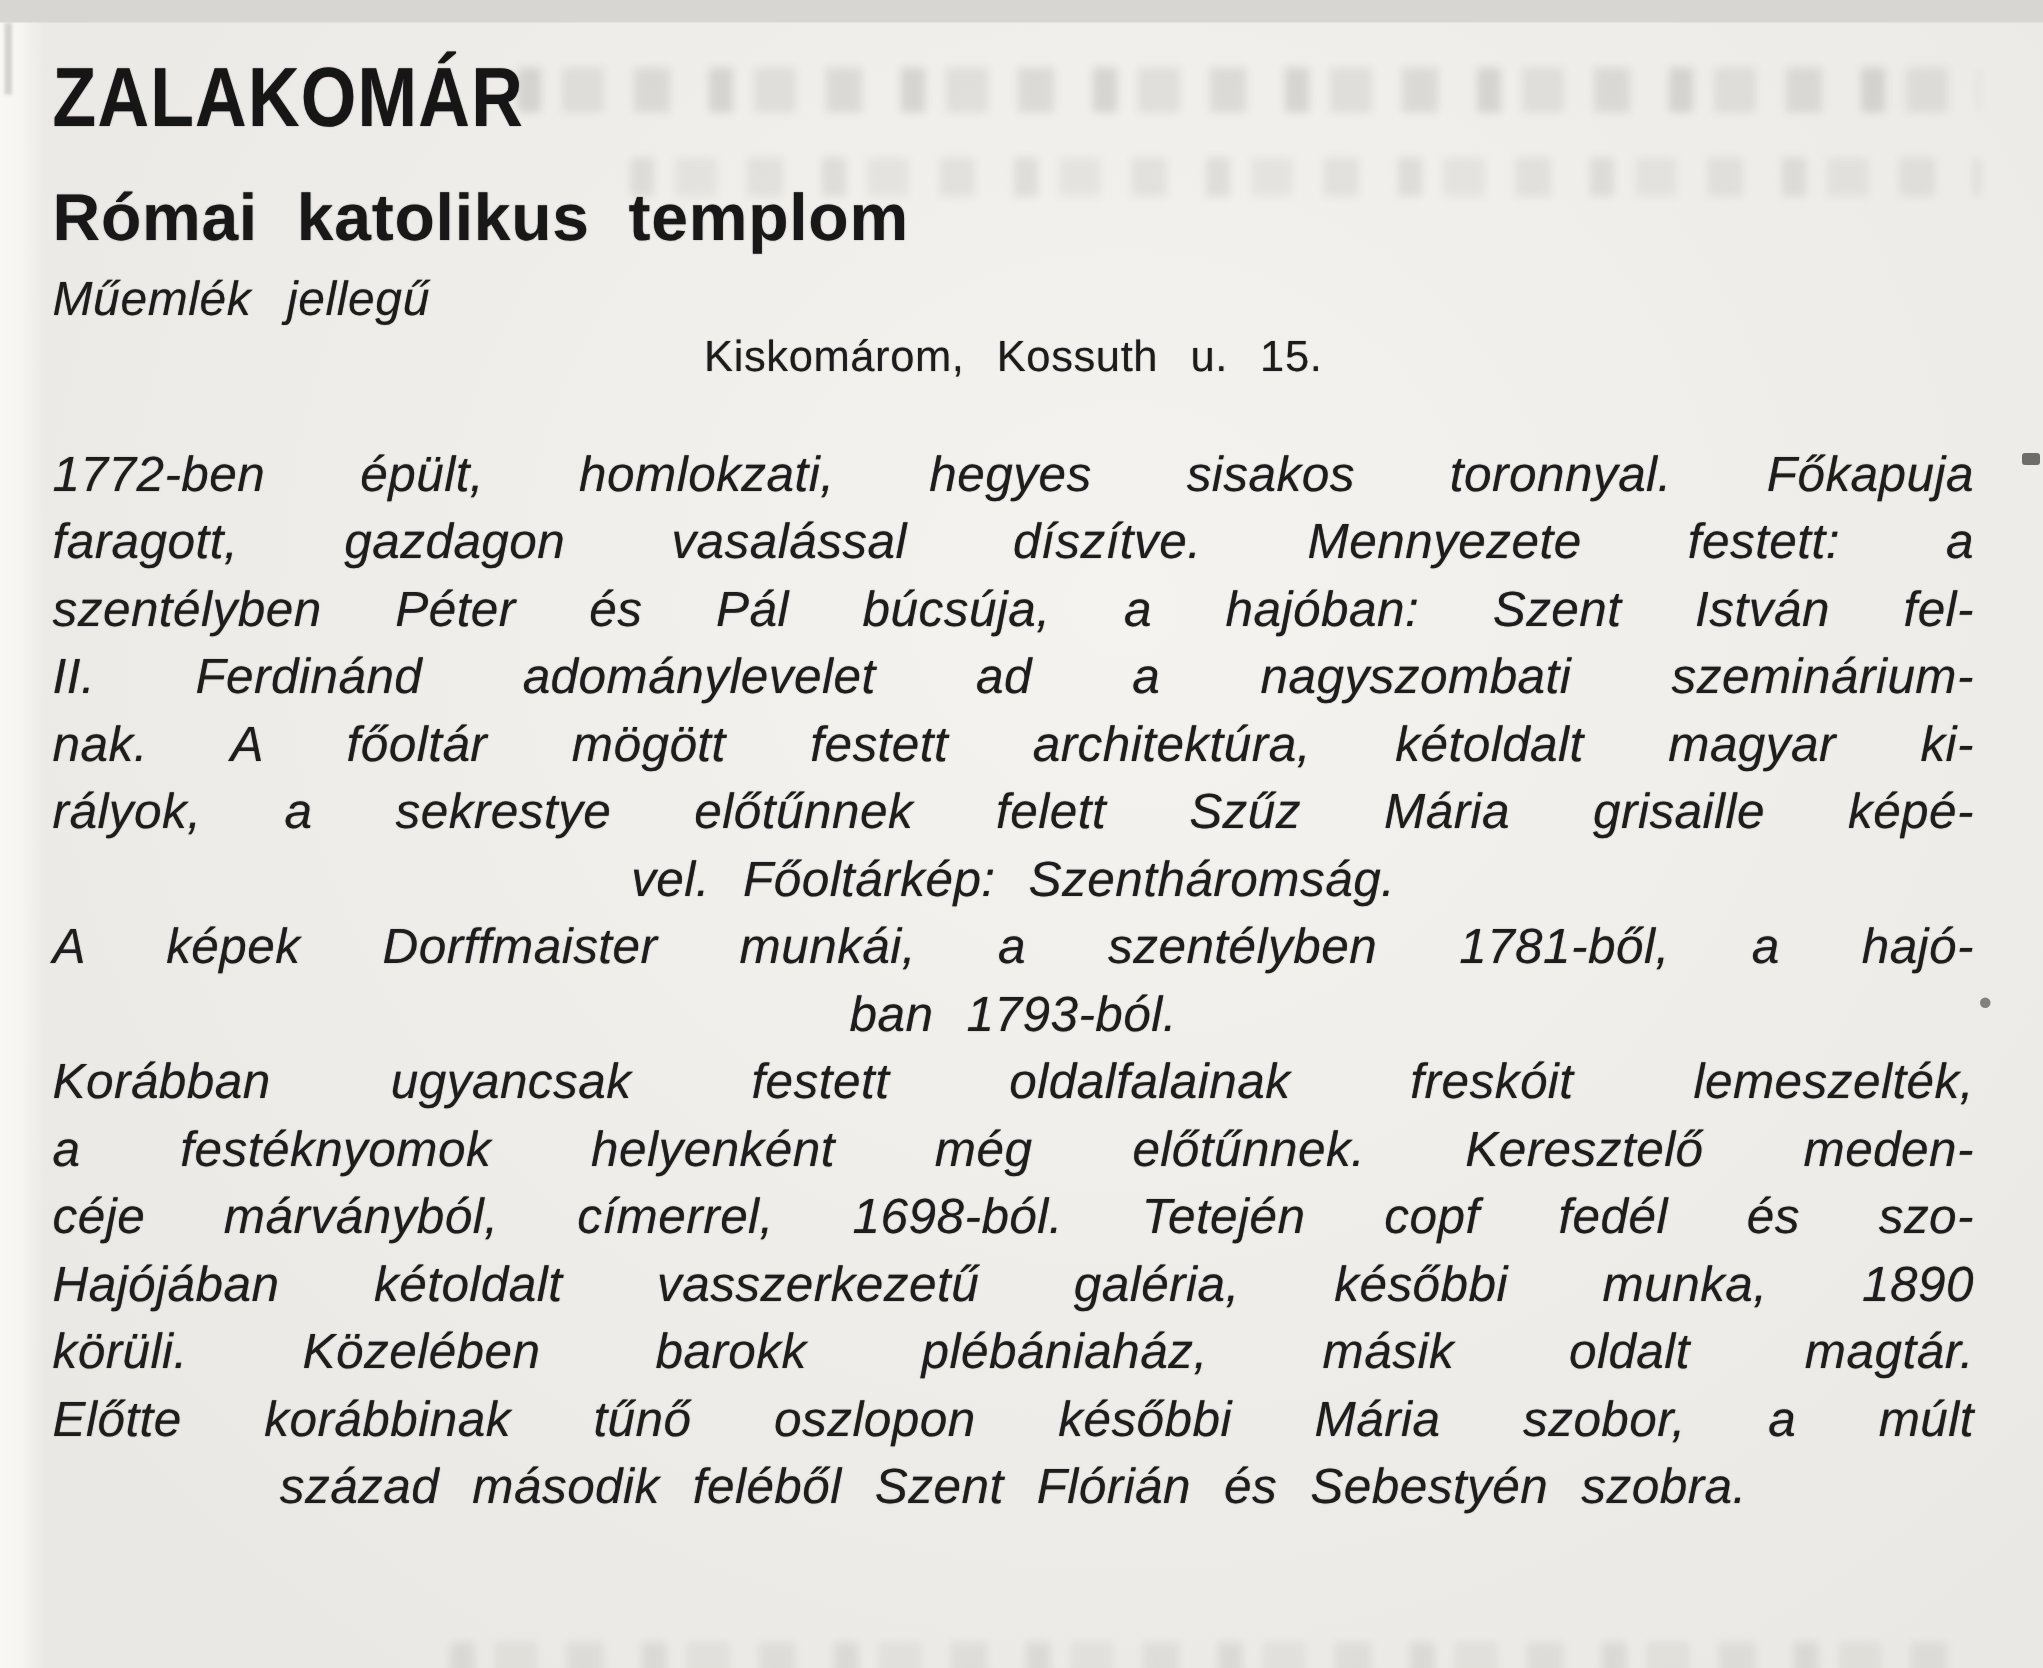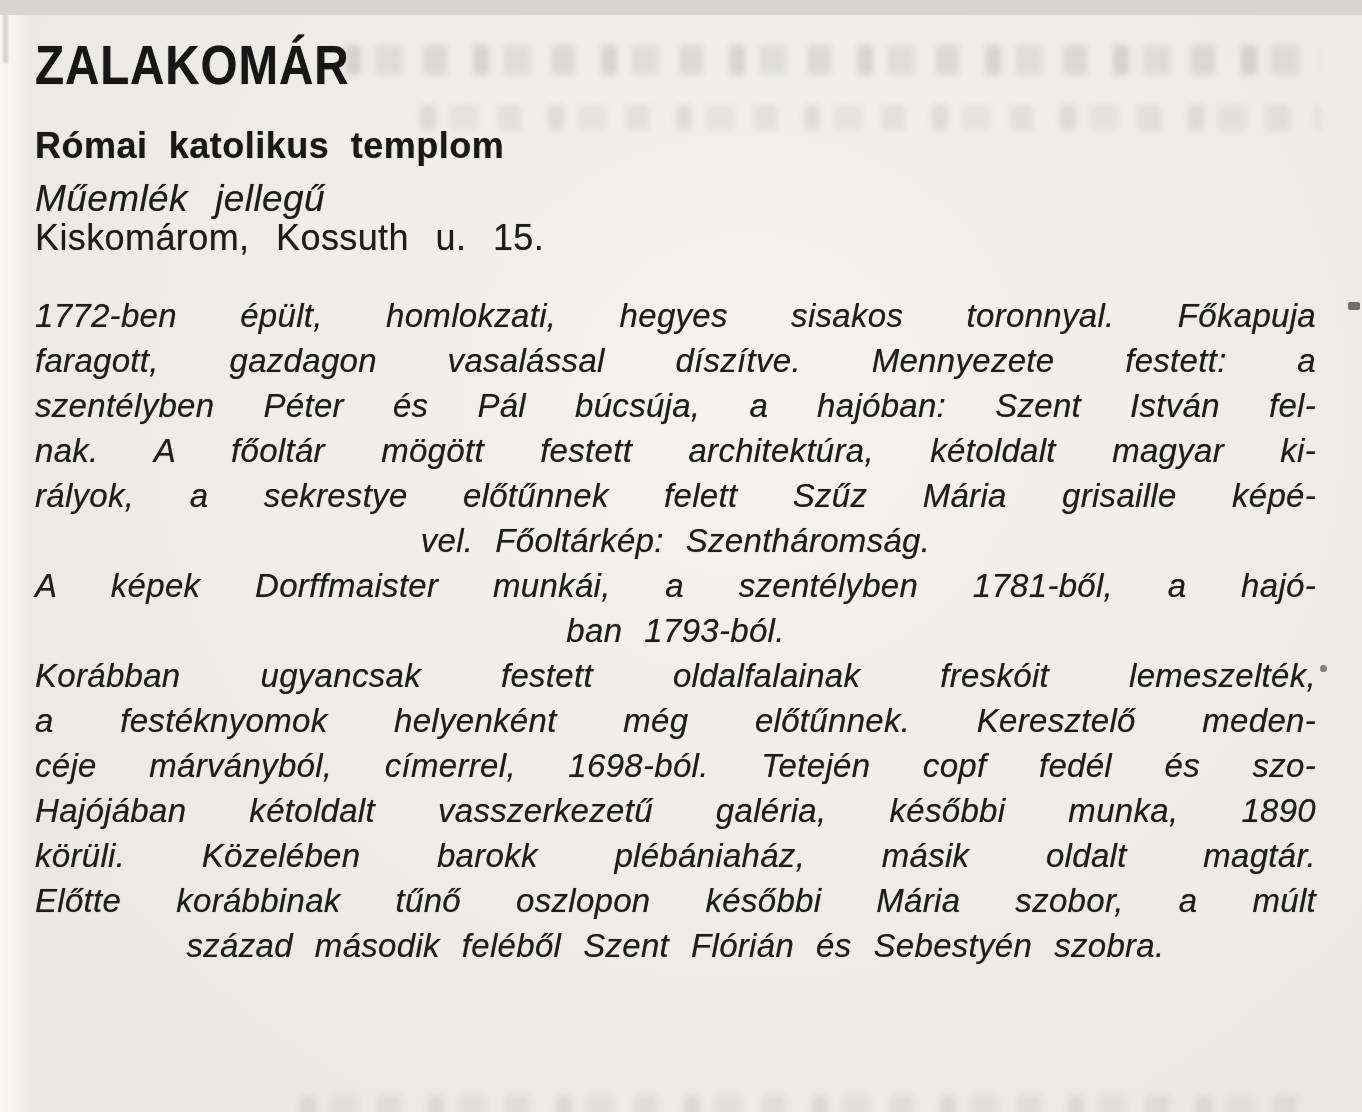--- a/index.html
+++ b/index.html
@@ -49,46 +49,47 @@
     letter-spacing: 1px;
     transform: scaleX(0.85);
     transform-origin: left center;
     color: #161616;
     text-shadow: 0 0 1px rgba(20,20,20,0.55);
     white-space: nowrap;
   }
   .subtitle {
     margin: 0;
     margin-top: 32px;
-    font-size: 36px;
+    font-size: 44px;
     line-height: 42px;
     font-weight: 700;
     letter-spacing: .5px;
     word-spacing: .30em;
     color: #181818;
     text-shadow: 0 0 1px rgba(20,20,20,0.5);
   }
   .designation {
     margin: 0;
     margin-top: 14px;
-    font-size: 37px;
+    font-size: 32px;
     line-height: 36px;
     font-style: italic;
     letter-spacing: .4px;
     word-spacing: .45em;
     text-shadow: 0 0 .8px rgba(25,25,25,0.55);
   }
   .address {
     margin: 0;
     margin-top: 3px;
-    font-size: 36px;
+    font-size: 29px;
     line-height: 36px;
     letter-spacing: .4px;
     word-spacing: .45em;
     text-shadow: 0 0 .8px rgba(25,25,25,0.55);
+    text-align: center;
   }
   .body-text {
     margin-top: 37px;
     font-size: 33px;
     letter-spacing: .3px;
     word-spacing: .38em;
     color: #1d1d1d;
     text-shadow: 0 0 .8px rgba(25,25,25,0.6);
   }
   .body-text .line {
@@ -151,20 +152,21 @@
     <h2 class="subtitle">Római katolikus templom</h2>
 
     <p class="designation">Műemlék jellegű</p>
 
     <p class="address">Kiskomárom, Kossuth u. 15.</p>
 
     <div class="body-text">
         <div class="line j">1772-ben épült, homlokzati, hegyes sisakos toronnyal. Főkapuja</div>
         <div class="line j">faragott, gazdagon vasalással díszítve. Mennyezete festett: a</div>
         <div class="line j">szentélyben Péter és Pál búcsúja, a hajóban: Szent István fel-</div>
+        <div class="line j">II. Ferdinánd adománylevelet ad a nagyszombati szeminárium-</div>
         <div class="line j">nak. A főoltár mögött festett architektúra, kétoldalt magyar ki-</div>
         <div class="line j">rályok, a sekrestye előtűnnek felett Szűz Mária grisaille képé-</div>
         <div class="line last">vel. Főoltárkép: Szentháromság.</div>
         <div class="line j">A képek Dorffmaister munkái, a szentélyben 1781-ből, a hajó-</div>
         <div class="line last">ban 1793-ból.</div>
         <div class="line j">Korábban ugyancsak festett oldalfalainak freskóit lemeszelték,</div>
         <div class="line j">a festéknyomok helyenként még előtűnnek. Keresztelő meden-</div>
         <div class="line j">céje márványból, címerrel, 1698-ból. Tetején copf fedél és szo-</div>
         <div class="line j">Hajójában kétoldalt vasszerkezetű galéria, későbbi munka, 1890</div>
         <div class="line j">körüli. Közelében barokk plébániaház, másik oldalt magtár.</div>

